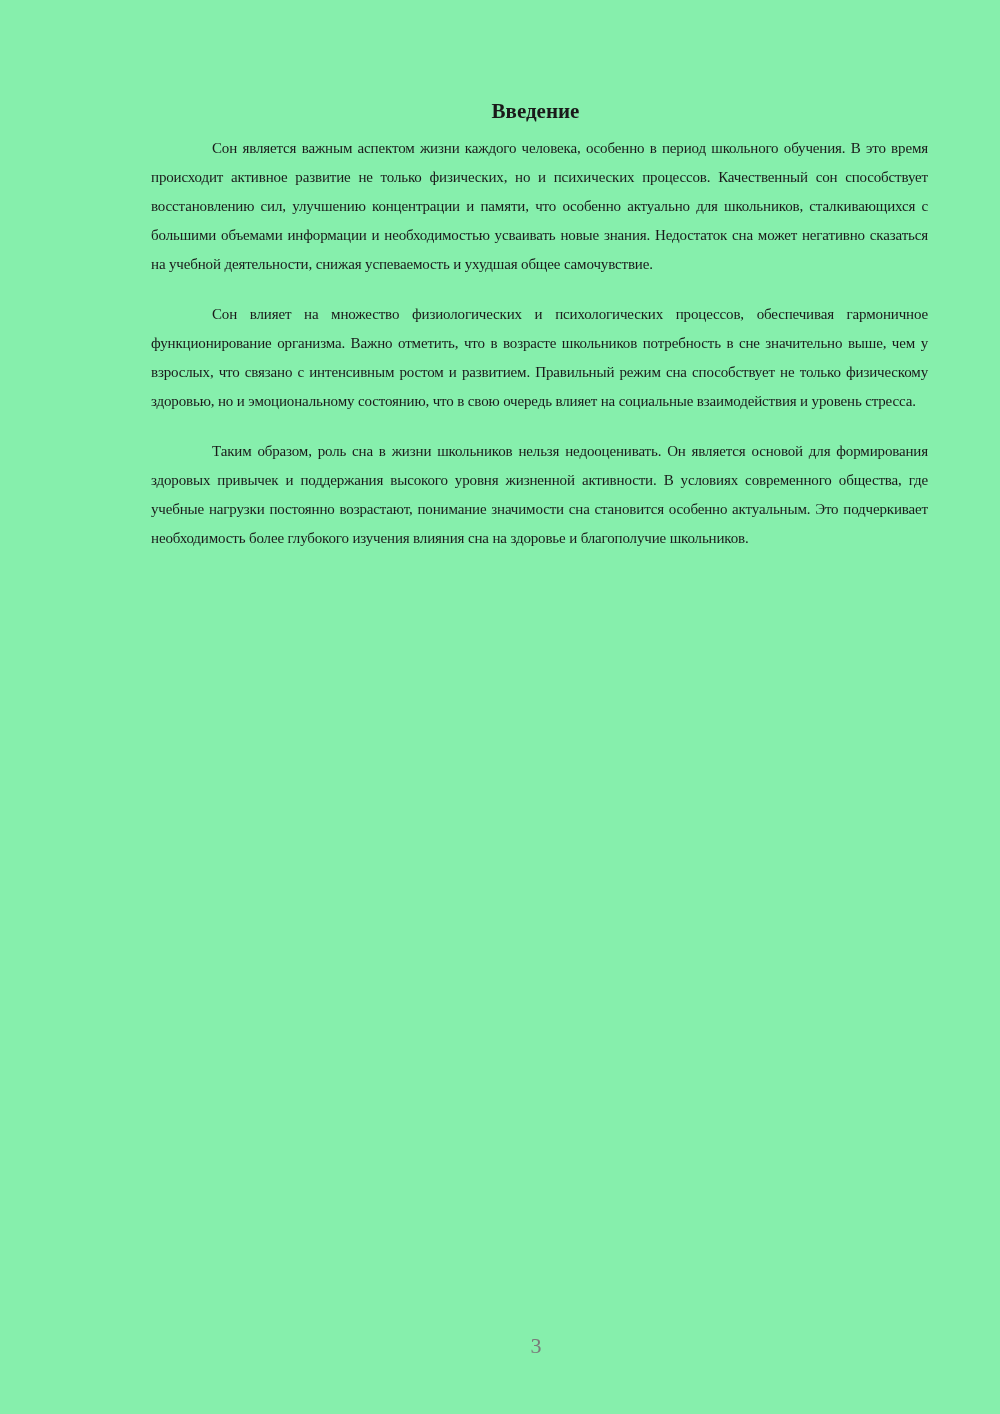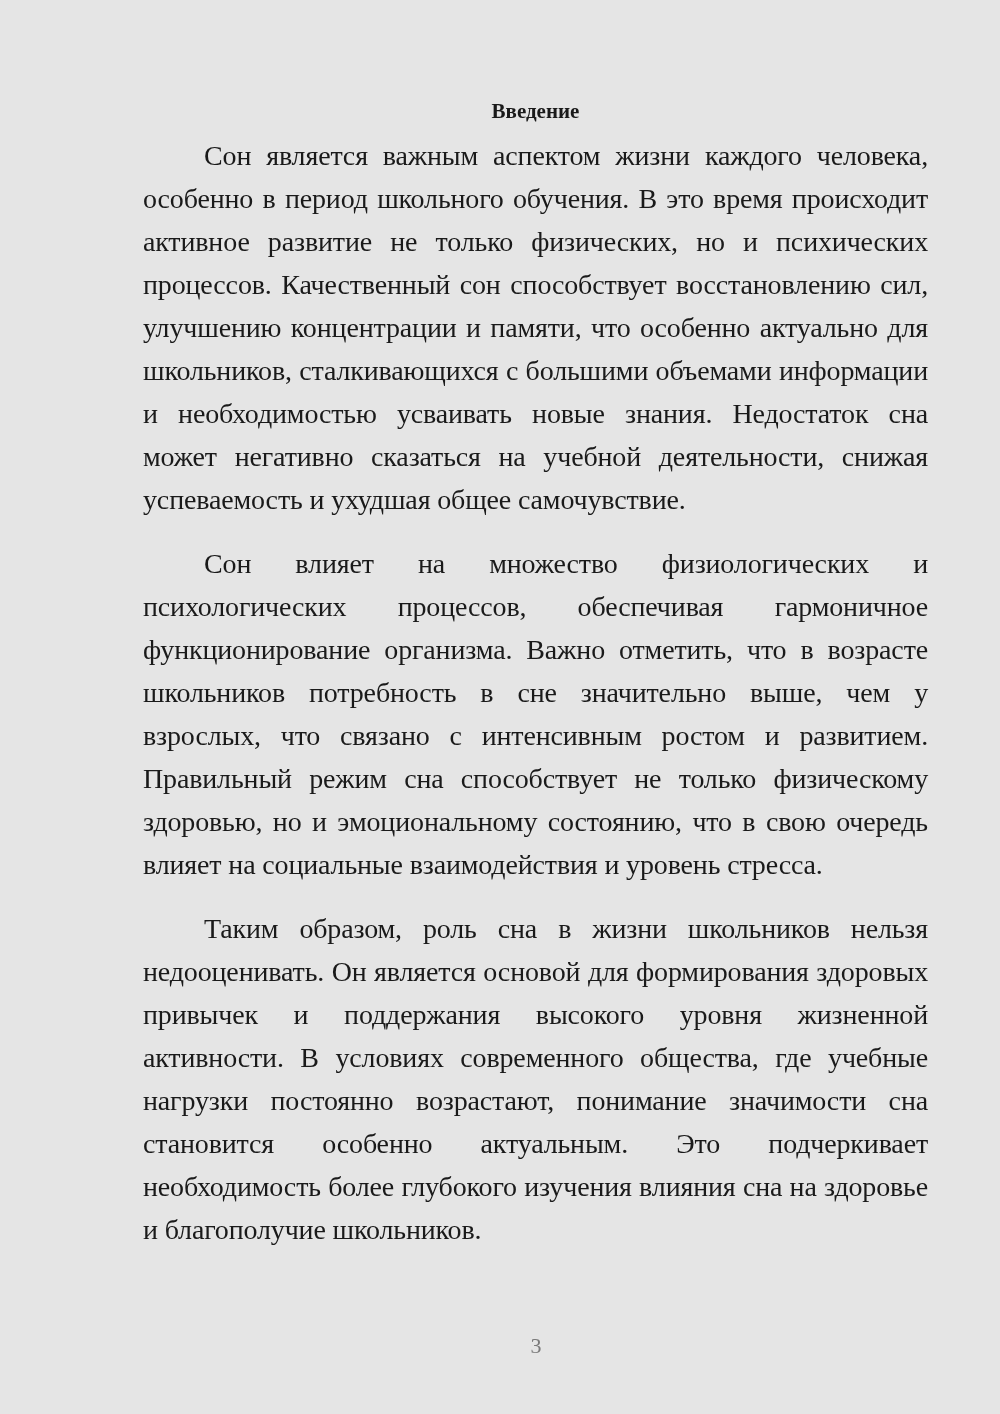--- a/index.html
+++ b/index.html
@@ -14,43 +14,43 @@
       overflow: hidden;
       font-family: "Liberation Serif", "DejaVu Serif", serif;
       color: #1a1a1a;
     }
     .page {
       position: absolute;
       left: 0;
       top: 0;
       width: 1000px;
       height: 1414px;
-      background: #e5e5e5;
+      background: #86efac;
     }
     .content {
       position: absolute;
       left: 143px;
       top: 96px;
       width: 785px;
     }
     .heading {
       text-align: center;
       font-weight: bold;
       font-size: 21px;
       line-height: 30px;
       margin: 0 0 8px 0;
       padding-left: 0;
       letter-spacing: 0;
     }
     .para {
-      font-size: 28px;
-      line-height: 43px;
+      font-size: 15px;
+      line-height: 29px;
       text-align: justify;
       text-indent: 61px;
-      margin: 0 0 21px 0;
+      margin: 0 0 21px 8px;
       letter-spacing: -0.15px;
       word-spacing: 0px;
     }
     .page-number {
       position: absolute;
       left: 0;
       width: 1072px;
       top: 1333px;
       text-align: center;
       font-size: 22px;

